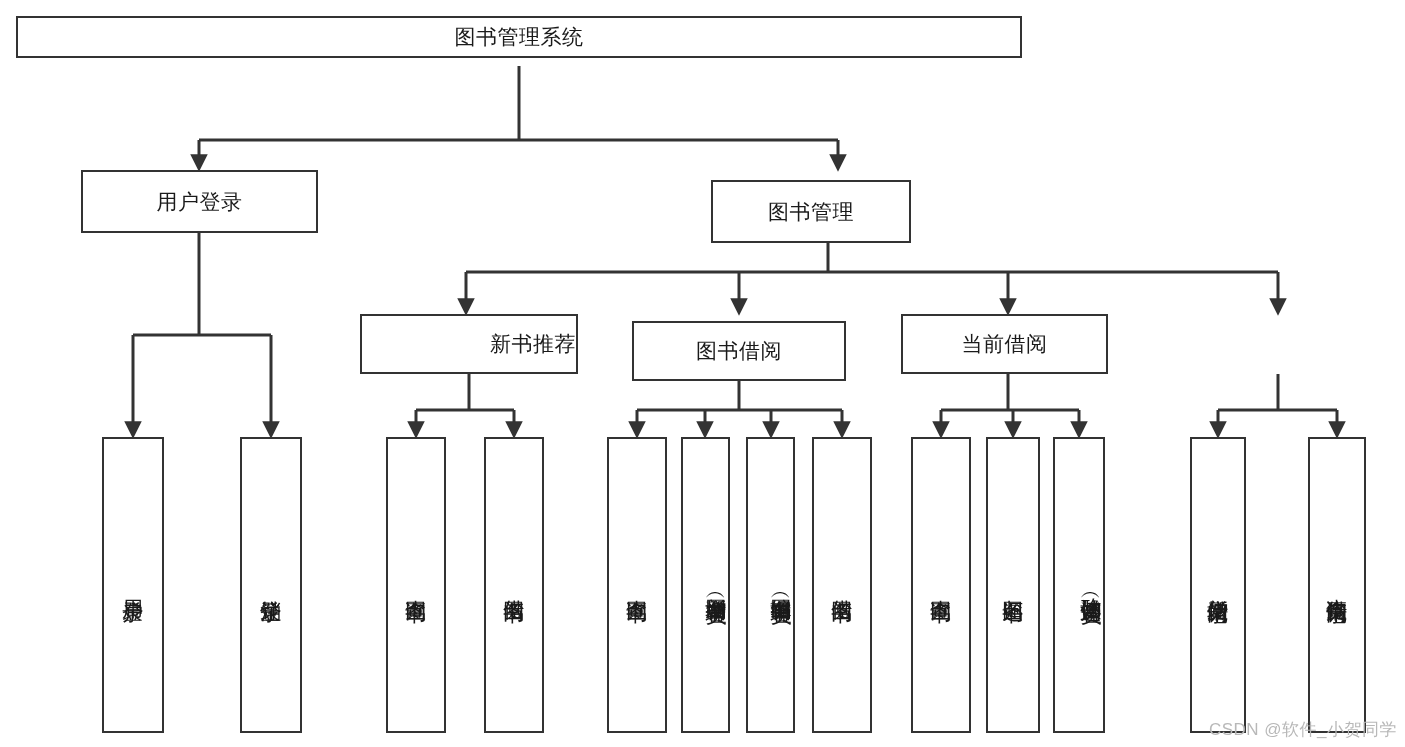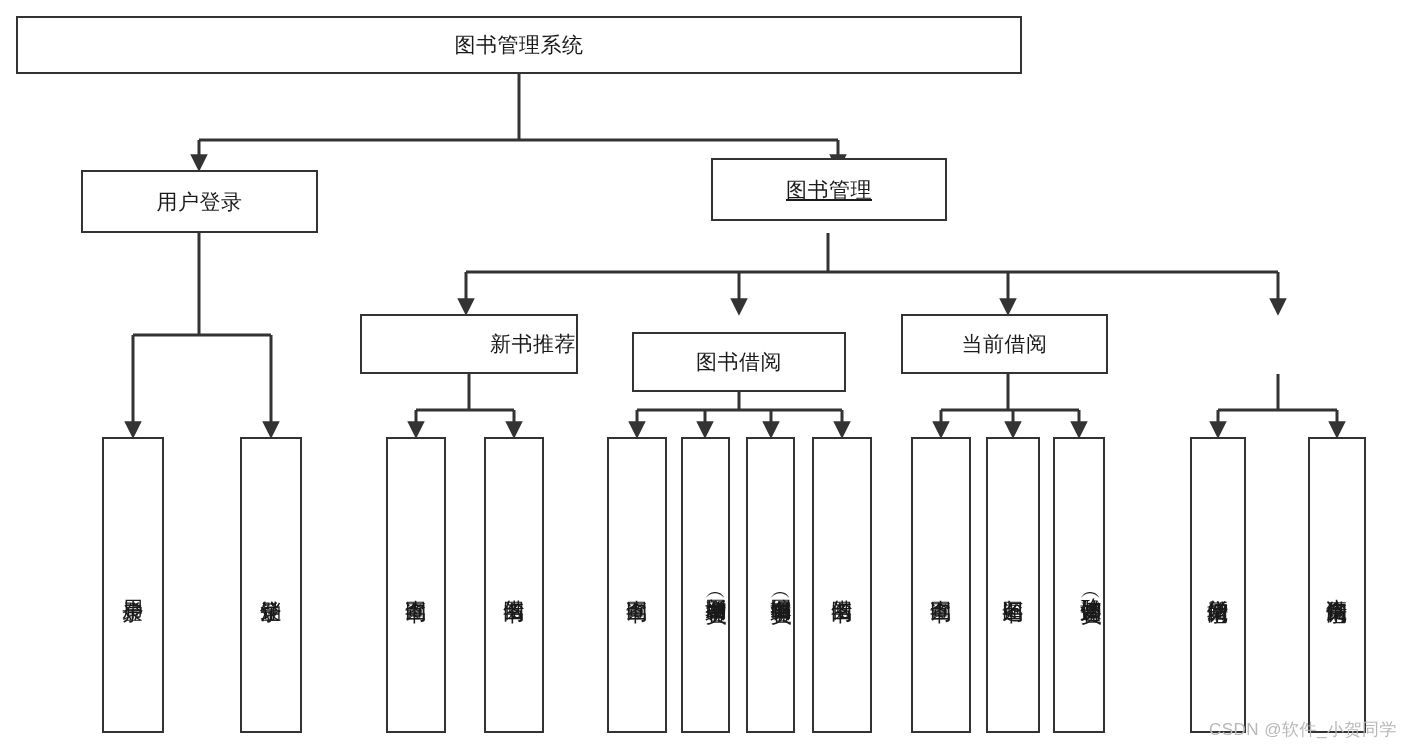--- a/index.html
+++ b/index.html
@@ -115,35 +115,35 @@
       <path d="M 1013 410 L 1013 430" marker-end="url(#arrow)"></path>
       <path d="M 1079 410 L 1079 430" marker-end="url(#arrow)"></path>
 
       <path d="M 1278 374 L 1278 410"></path>
       <path d="M 1218 410 L 1337 410"></path>
       <path d="M 1218 410 L 1218 430" marker-end="url(#arrow)"></path>
       <path d="M 1337 410 L 1337 430" marker-end="url(#arrow)"></path>
     </g>
   </svg>
 
-  <div class="node horiz" style="left:16px; top:16px; width:1006px; height:58px;">
+  <div class="node horiz" style="left:16px; top:16px; width:1006px; height:42px;">
     <span>图书管理系统</span>
   </div>
 
   <div class="node horiz" style="left:81px; top:170px; width:237px; height:63px;">
     <span>用户登录</span>
   </div>
-  <div class="node horiz" style="left:711px; top:158px; width:236px; height:63px;text-decoration:underline;">
+  <div class="node horiz" style="left:711px; top:180px; width:200px; height:63px;">
     <span>图书管理</span>
   </div>
 
   <div class="node horiz" style="left:360px; top:314px; width:218px; height:60px;justify-content:flex-end;">
     <span>新书推荐</span>
   </div>
-  <div class="node horiz" style="left:632px; top:332px; width:214px; height:60px;">
+  <div class="node horiz" style="left:632px; top:321px; width:214px; height:60px;">
     <span>图书借阅</span>
   </div>
   <div class="node horiz" style="left:901px; top:314px; width:207px; height:60px;">
     <span>当前借阅</span>
   </div>
 
   <div class="node vert mid-anchored" style="left:102px; top:437px; width:62px; height:296px;">
     <span>用户登录</span>
   </div>
   <div class="node vert mid-anchored" style="left:240px; top:437px; width:62px; height:296px;">

